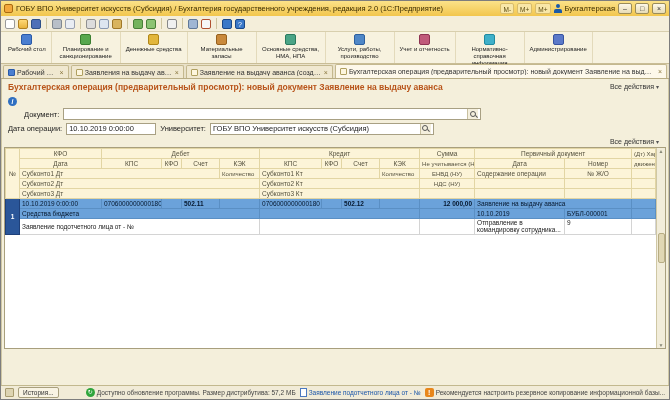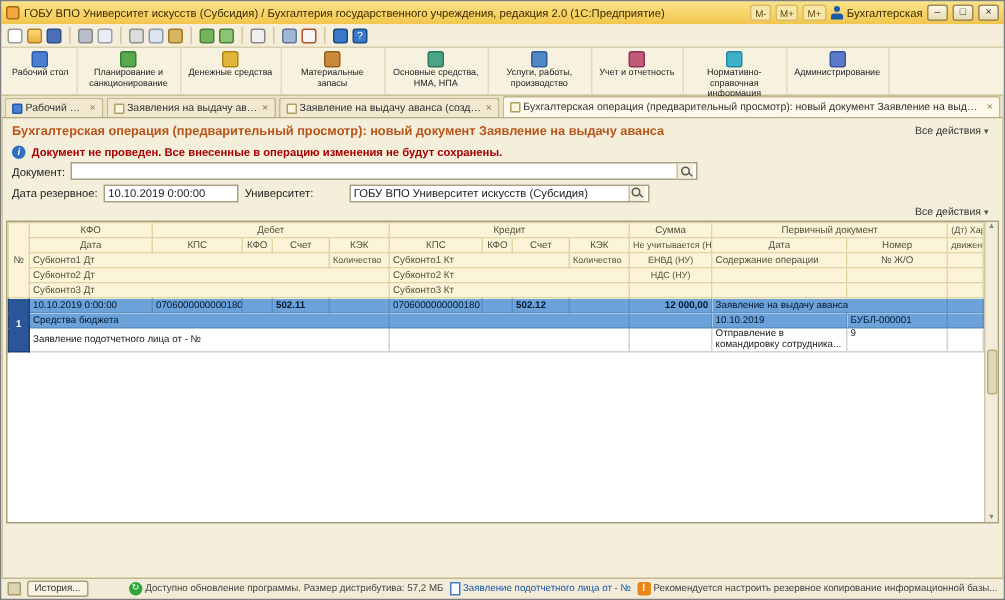--- a/index.html
+++ b/index.html
@@ -66,21 +66,21 @@
   
   .content { flex:1; display:flex; flex-direction:column; background:#f4efdb; border-left:1px solid #cfc7a4; border-right:1px solid #cfc7a4; min-height:0; }
   .page-header { flex:0 0 16px; display:flex; align-items:flex-start; padding:3px 6px 0; gap:6px; }
   .page-title { flex:1; font-size:8.5px; font-weight:bold; color:#b8541a; white-space:nowrap; overflow:hidden; }
   .all-actions { display:flex; align-items:center; gap:2px; font-size:7px; color:#333; border:1px solid transparent; padding:0 2px; }
   .chev { font-size:6px; color:#555; }
   .warning-row { flex:0 0 12px; display:flex; align-items:center; gap:4px; padding:0 6px; }
   .info-icon { width:9px; height:9px; border-radius:50%; background:#2f6fc1; color:#fff; font-size:6.5px; font-style:italic; font-weight:bold; text-align:center; line-height:9px; flex:0 0 9px; }
   .warning-text { font-size:7.5px; font-weight:bold; color:#a50000; white-space:nowrap; overflow:hidden; }
   .form-row { display:flex; align-items:center; gap:4px; padding:0 6px; font-size:7.5px; color:#222; }
-  .doc-row { flex:0 0 14px; }
+  .doc-row { flex:0 0 14px;margin-left:16px; }
   .date-row { flex:0 0 15px; }
   .field { background:#fff; border:1px solid #a8a083; height:12px; display:flex; align-items:center; font-size:7.5px; color:#222; padding:0 2px; gap:2px; }
   .field .val { flex:1; white-space:nowrap; overflow:hidden; }
   .mag-btn { width:11px; height:10px; border-left:1px solid #c8c0a0; display:flex; align-items:center; justify-content:center; background:#f4efdd; }
   .mag { width:9px; height:9px; position:relative; display:inline-block; }
   .mag::before { content:""; position:absolute; left:1px; top:1px; width:4px; height:4px; border:1px solid #555; border-radius:50%; }
   .mag::after { content:""; position:absolute; left:6px; top:6px; width:3px; height:1px; background:#555; transform:rotate(45deg); }
   .cmd-row { flex:0 0 10px; display:flex; justify-content:flex-end; padding:0 6px; }
 
   
@@ -219,40 +219,39 @@
     <div class="page-header">
       <span class="page-title">Бухгалтерская операция (предварительный просмотр): новый документ Заявление на выдачу аванса</span>
       <span class="all-actions">
         <span>Все действия</span>
         <span class="chev">▾</span>
       </span>
     </div>
 
     <div class="warning-row">
       <span class="info-icon">i</span>
-      <span class="warning-text">Документ не проведен. Все внесенные в операцию изменения не будут сохранены.</span>
     </div>
 
     <div class="form-row doc-row">
       <span>Документ:</span>
       <span class="field" style="width:418px;">
         <span class="val"></span>
         <span class="mag-btn">
             <span class="mag"></span>
           </span>
       </span>
     </div>
 
     <div class="form-row date-row">
-      <span>Дата резервное:</span>
+      <span>Дата операции:</span>
       <span class="field" style="width:90px;">
         <span class="val">10.10.2019 0:00:00</span>
       </span>
       <span>Университет:</span>
-      <span class="field" style="width:200px;margin-left:20px;">
+      <span class="field" style="width:224px;">
         <span class="val">ГОБУ ВПО Университет искусств (Субсидия)</span>
         <span class="mag-btn">
             <span class="mag"></span>
           </span>
       </span>
     </div>
 
     <div class="cmd-row">
       <span class="all-actions">
         <span>Все действия</span>

